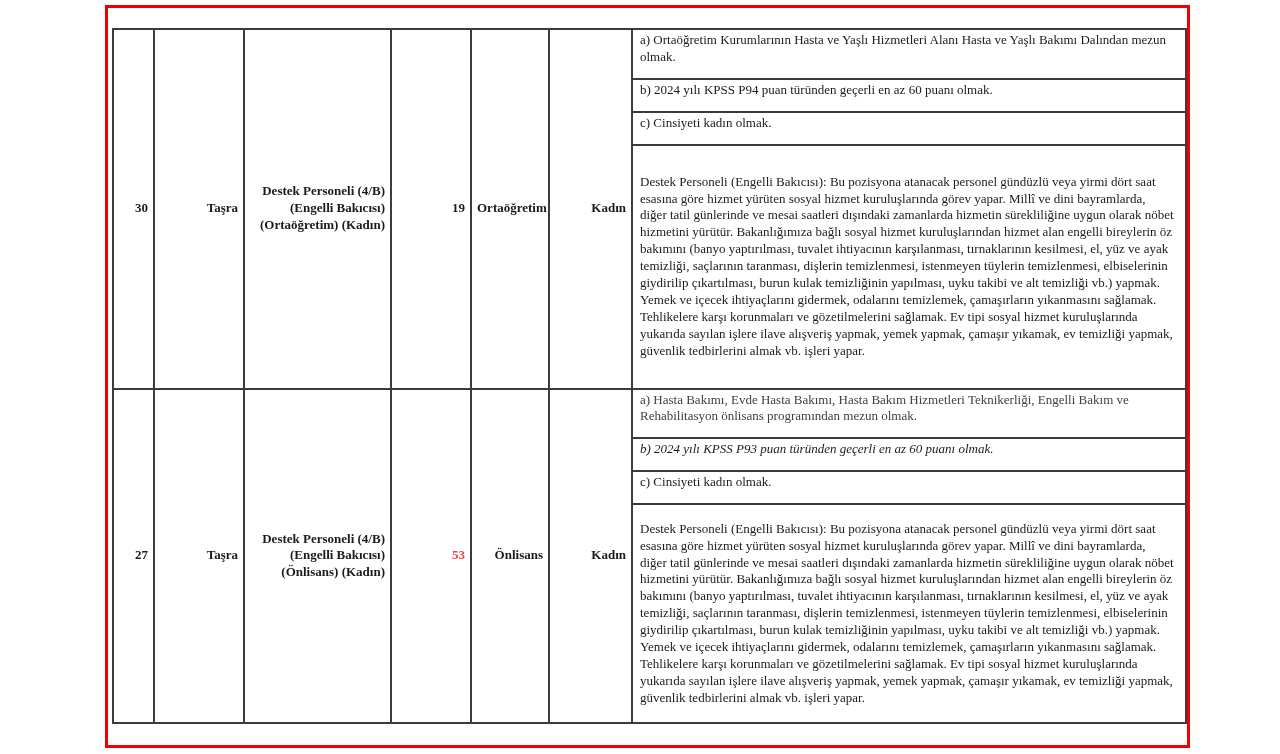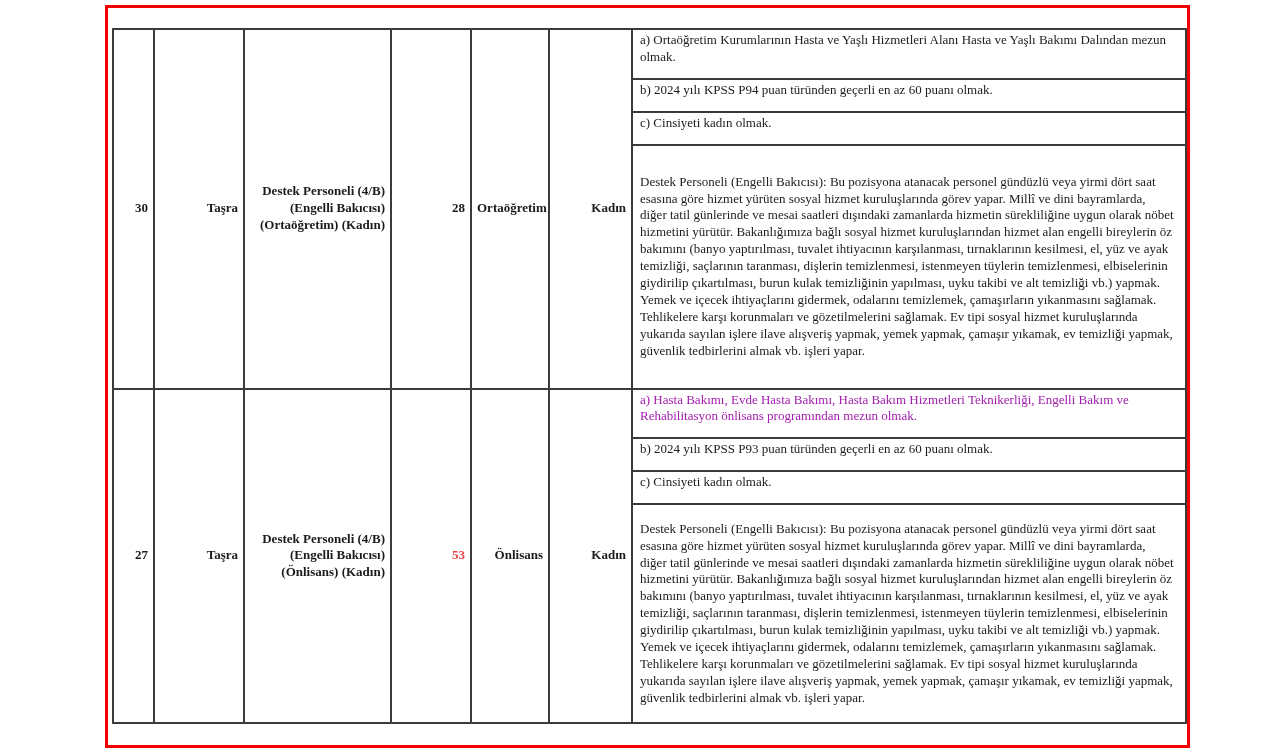--- a/index.html
+++ b/index.html
@@ -75,21 +75,21 @@
       <col style="width:78px">
       <col style="width:83px">
       <col>
     </colgroup>
     <tbody>
 
       <tr class="h-a30">
         <td class="info" rowspan="4" style="border-color: rgb(59, 59, 59); color: rgb(27, 27, 27);">30</td>
         <td class="info" rowspan="4" style="border-color: rgb(59, 59, 59); color: rgb(27, 27, 27);">Taşra</td>
         <td class="info" rowspan="4" style="border-color: rgb(59, 59, 59); color: rgb(27, 27, 27);">Destek Personeli (4/B) (Engelli Bakıcısı) (Ortaöğretim) (Kadın)</td>
-        <td class="info" rowspan="4" style="border-color: rgb(59, 59, 59); color: rgb(27, 27, 27);">28</td>
+        <td class="info" rowspan="4" style="border-color: rgb(59, 59, 59); color: rgb(27, 27, 27);">19</td>
         <td class="info" rowspan="4" style="border-color: rgb(59, 59, 59); color: rgb(27, 27, 27);">Ortaöğretim</td>
         <td class="info" rowspan="4" style="border-color: rgb(59, 59, 59); color: rgb(27, 27, 27);">Kadın</td>
         <td class="req" style="border-color: rgb(59, 59, 59); color: rgb(27, 27, 27);">a) Ortaöğretim Kurumlarının Hasta ve Yaşlı Hizmetleri Alanı Hasta ve Yaşlı Bakımı Dalından mezun olmak.</td>
       </tr>
       <tr class="h-b30">
         <td class="req" style="border-color: rgb(59, 59, 59); color: rgb(27, 27, 27);">b) 2024 yılı KPSS P94 puan türünden geçerli en az 60 puanı olmak.</td>
       </tr>
       <tr class="h-c30">
         <td class="req" style="border-color: rgb(59, 59, 59); color: rgb(27, 27, 27);">c) Cinsiyeti kadın olmak.</td>
       </tr>
@@ -97,24 +97,24 @@
         <td class="req desc" style="border-color: rgb(59, 59, 59); color: rgb(27, 27, 27);">Destek Personeli (Engelli Bakıcısı): Bu pozisyona atanacak personel gündüzlü veya yirmi dört saat esasına göre hizmet yürüten sosyal hizmet kuruluşlarında görev yapar. Millî ve dini bayramlarda, diğer tatil günlerinde ve mesai saatleri dışındaki zamanlarda hizmetin sürekliliğine uygun olarak nöbet hizmetini yürütür. Bakanlığımıza bağlı sosyal hizmet kuruluşlarından hizmet alan engelli bireylerin öz bakımını (banyo yaptırılması, tuvalet ihtiyacının karşılanması, tırnaklarının kesilmesi, el, yüz ve ayak temizliği, saçlarının taranması, dişlerin temizlenmesi, istenmeyen tüylerin temizlenmesi, elbiselerinin giydirilip çıkartılması, burun kulak temizliğinin yapılması, uyku takibi ve alt temizliği vb.) yapmak. Yemek ve içecek ihtiyaçlarını gidermek, odalarını temizlemek, çamaşırların yıkanmasını sağlamak. Tehlikelere karşı korunmaları ve gözetilmelerini sağlamak. Ev tipi sosyal hizmet kuruluşlarında yukarıda sayılan işlere ilave alışveriş yapmak, yemek yapmak, çamaşır yıkamak, ev temizliği yapmak, güvenlik tedbirlerini almak vb. işleri yapar.</td>
       </tr>
 
       <tr class="h-a31">
         <td class="info" rowspan="4" style="border-color: rgb(59, 59, 59); color: rgb(27, 27, 27);">27</td>
         <td class="info" rowspan="4" style="border-color: rgb(59, 59, 59); color: rgb(27, 27, 27);">Taşra</td>
         <td class="info" rowspan="4" style="border-color: rgb(59, 59, 59); color: rgb(27, 27, 27);">Destek Personeli (4/B) (Engelli Bakıcısı) (Önlisans) (Kadın)</td>
         <td class="info" rowspan="4" style="border-color: rgb(59, 59, 59); color: #ef4444;">53</td>
         <td class="info" rowspan="4" style="border-color: rgb(59, 59, 59); color: rgb(27, 27, 27);">Önlisans</td>
         <td class="info" rowspan="4" style="border-color: rgb(59, 59, 59); color: rgb(27, 27, 27);">Kadın</td>
-        <td class="req" style="border-color: rgb(59, 59, 59); color: #a21caf;">a) Hasta Bakımı, Evde Hasta Bakımı, Hasta Bakım Hizmetleri Teknikerliği, Engelli Bakım ve Rehabilitasyon önlisans programından mezun olmak.</td>
+        <td class="req" style="border-color: rgb(59, 59, 59); color: #404040;">a) Hasta Bakımı, Evde Hasta Bakımı, Hasta Bakım Hizmetleri Teknikerliği, Engelli Bakım ve Rehabilitasyon önlisans programından mezun olmak.</td>
       </tr>
       <tr class="h-b31">
-        <td class="req" style="border-color: rgb(59, 59, 59); color: rgb(27, 27, 27);">b) 2024 yılı KPSS P93 puan türünden geçerli en az 60 puanı olmak.</td>
+        <td class="req" style="border-color: rgb(59, 59, 59); color: rgb(27, 27, 27); font-style: italic;">b) 2024 yılı KPSS P93 puan türünden geçerli en az 60 puanı olmak.</td>
       </tr>
       <tr class="h-c31">
         <td class="req" style="border-color: rgb(59, 59, 59); color: rgb(27, 27, 27);">c) Cinsiyeti kadın olmak.</td>
       </tr>
       <tr class="h-d31">
         <td class="req desc" style="border-color: rgb(59, 59, 59); color: rgb(27, 27, 27);">Destek Personeli (Engelli Bakıcısı): Bu pozisyona atanacak personel gündüzlü veya yirmi dört saat esasına göre hizmet yürüten sosyal hizmet kuruluşlarında görev yapar. Millî ve dini bayramlarda, diğer tatil günlerinde ve mesai saatleri dışındaki zamanlarda hizmetin sürekliliğine uygun olarak nöbet hizmetini yürütür. Bakanlığımıza bağlı sosyal hizmet kuruluşlarından hizmet alan engelli bireylerin öz bakımını (banyo yaptırılması, tuvalet ihtiyacının karşılanması, tırnaklarının kesilmesi, el, yüz ve ayak temizliği, saçlarının taranması, dişlerin temizlenmesi, istenmeyen tüylerin temizlenmesi, elbiselerinin giydirilip çıkartılması, burun kulak temizliğinin yapılması, uyku takibi ve alt temizliği vb.) yapmak. Yemek ve içecek ihtiyaçlarını gidermek, odalarını temizlemek, çamaşırların yıkanmasını sağlamak. Tehlikelere karşı korunmaları ve gözetilmelerini sağlamak. Ev tipi sosyal hizmet kuruluşlarında yukarıda sayılan işlere ilave alışveriş yapmak, yemek yapmak, çamaşır yıkamak, ev temizliği yapmak, güvenlik tedbirlerini almak vb. işleri yapar.</td>
       </tr>
     </tbody>
   </table>
 </div>

